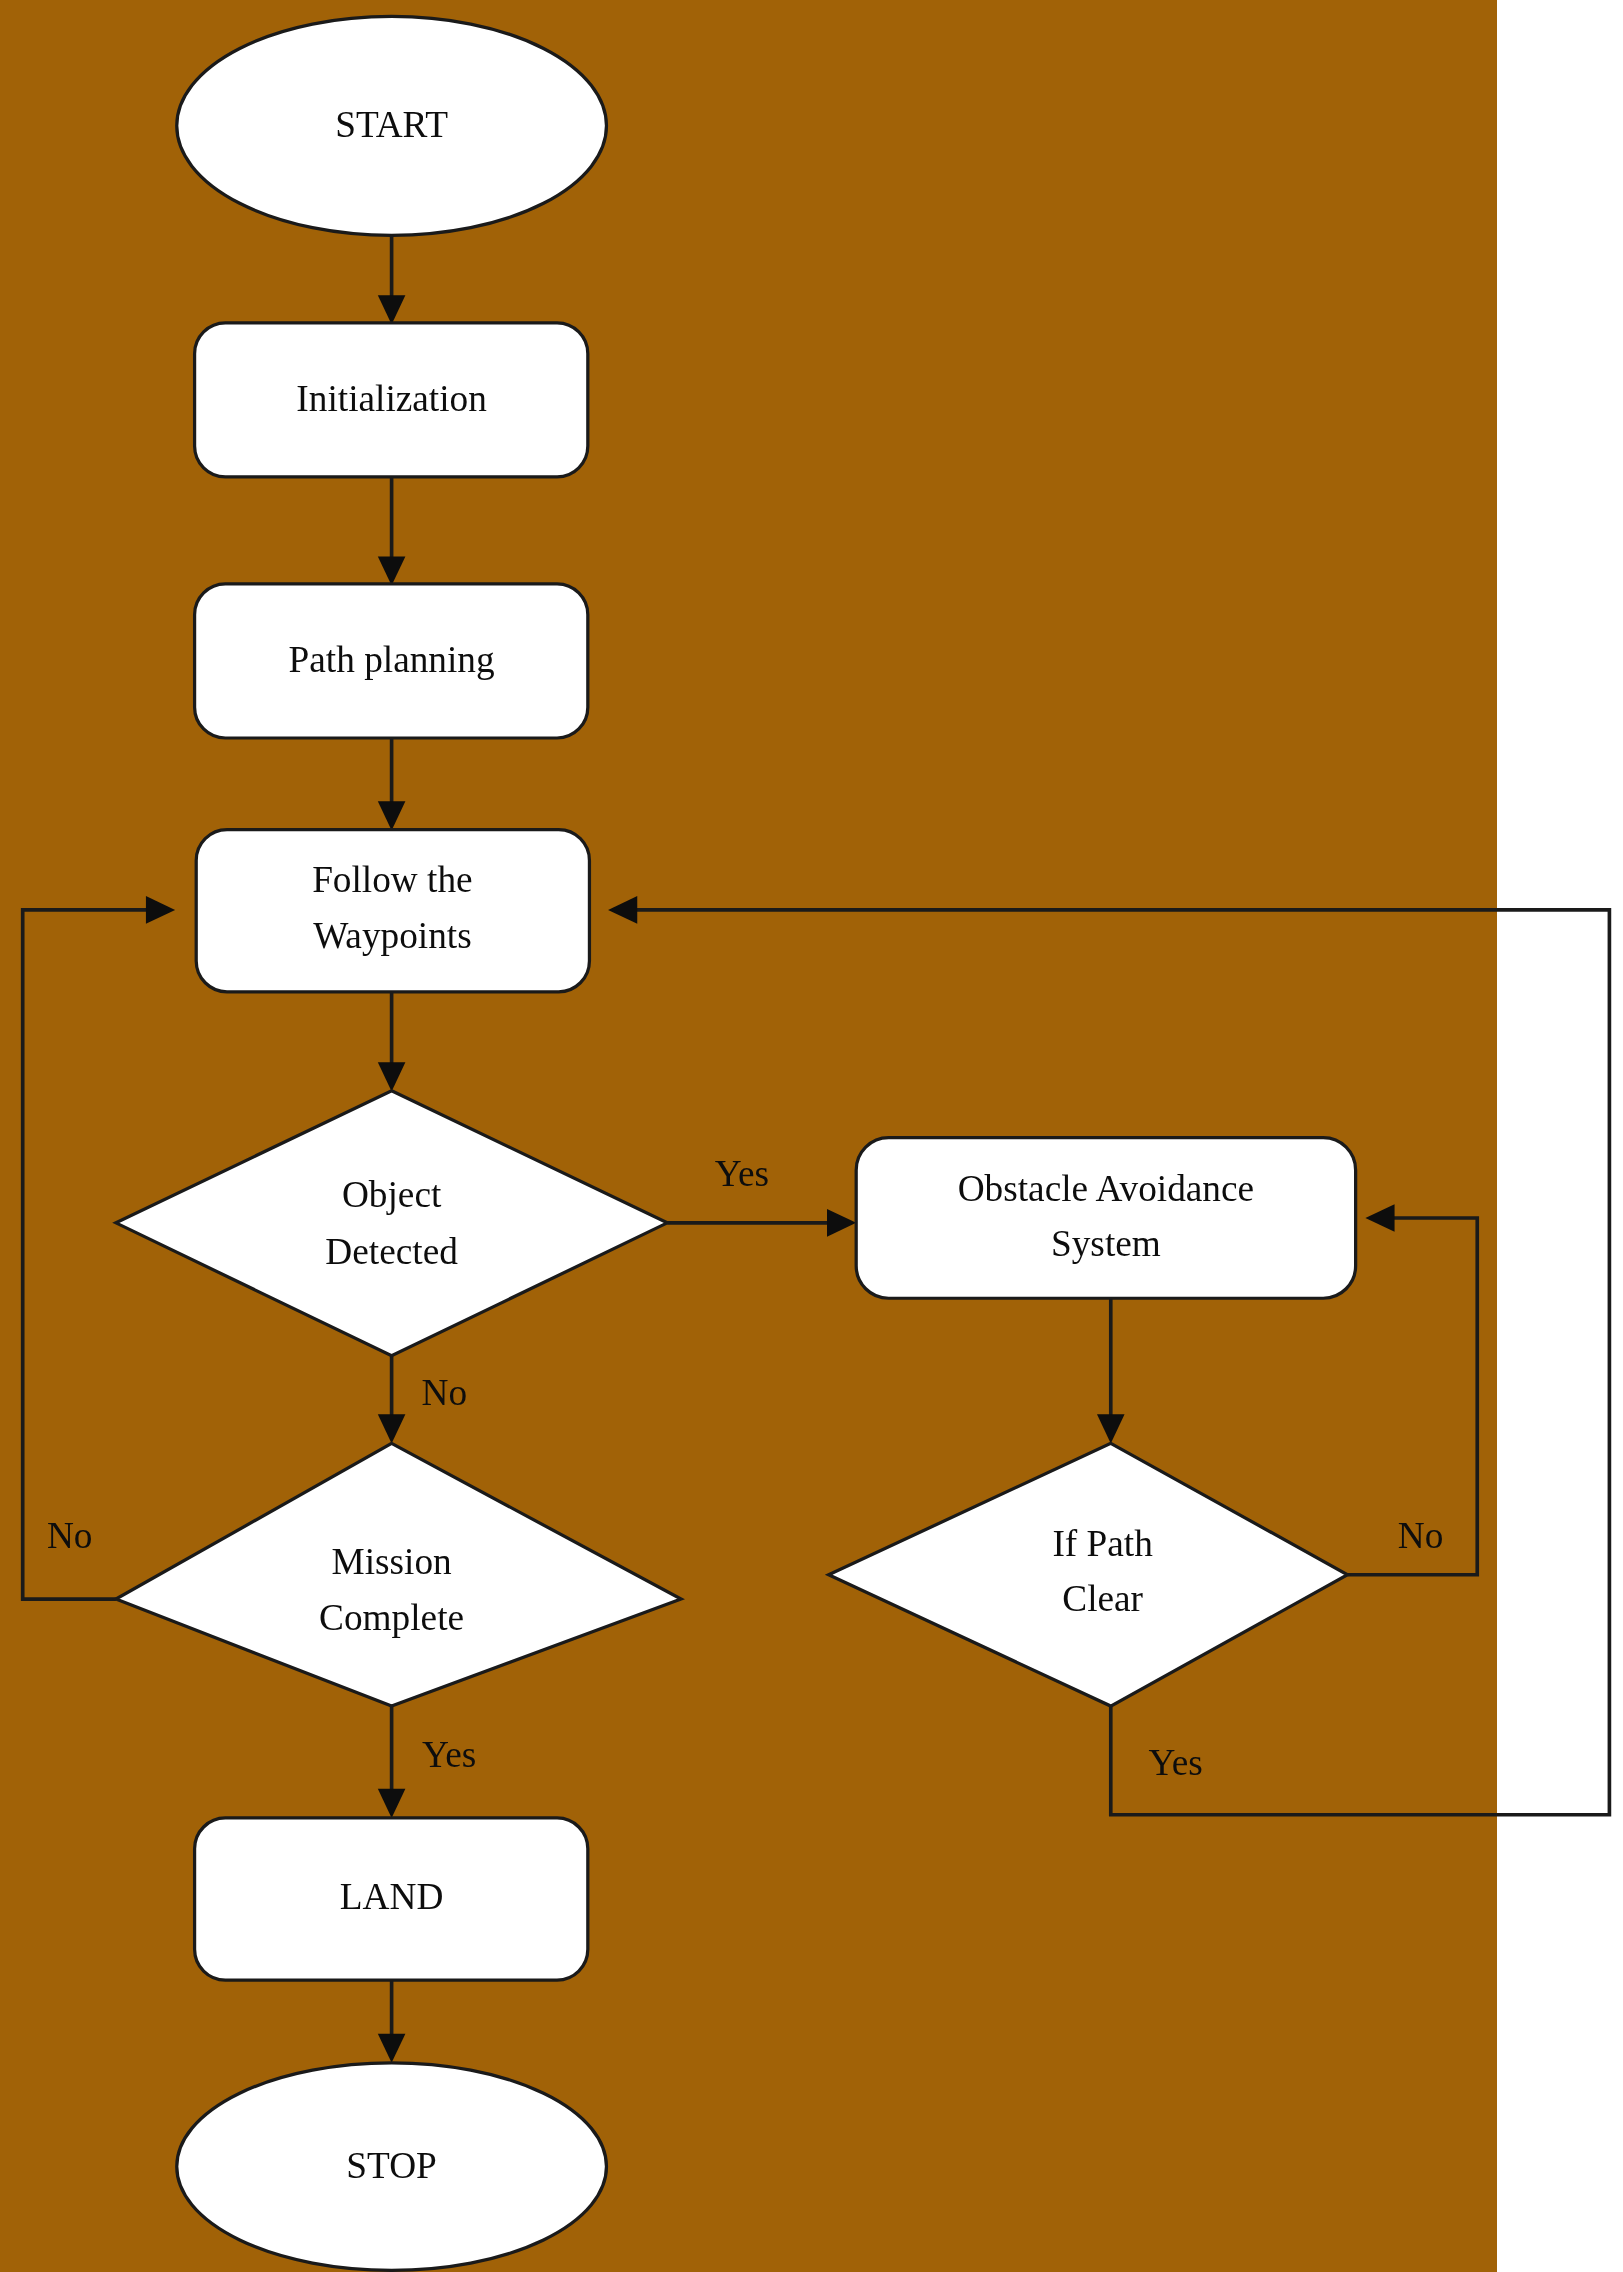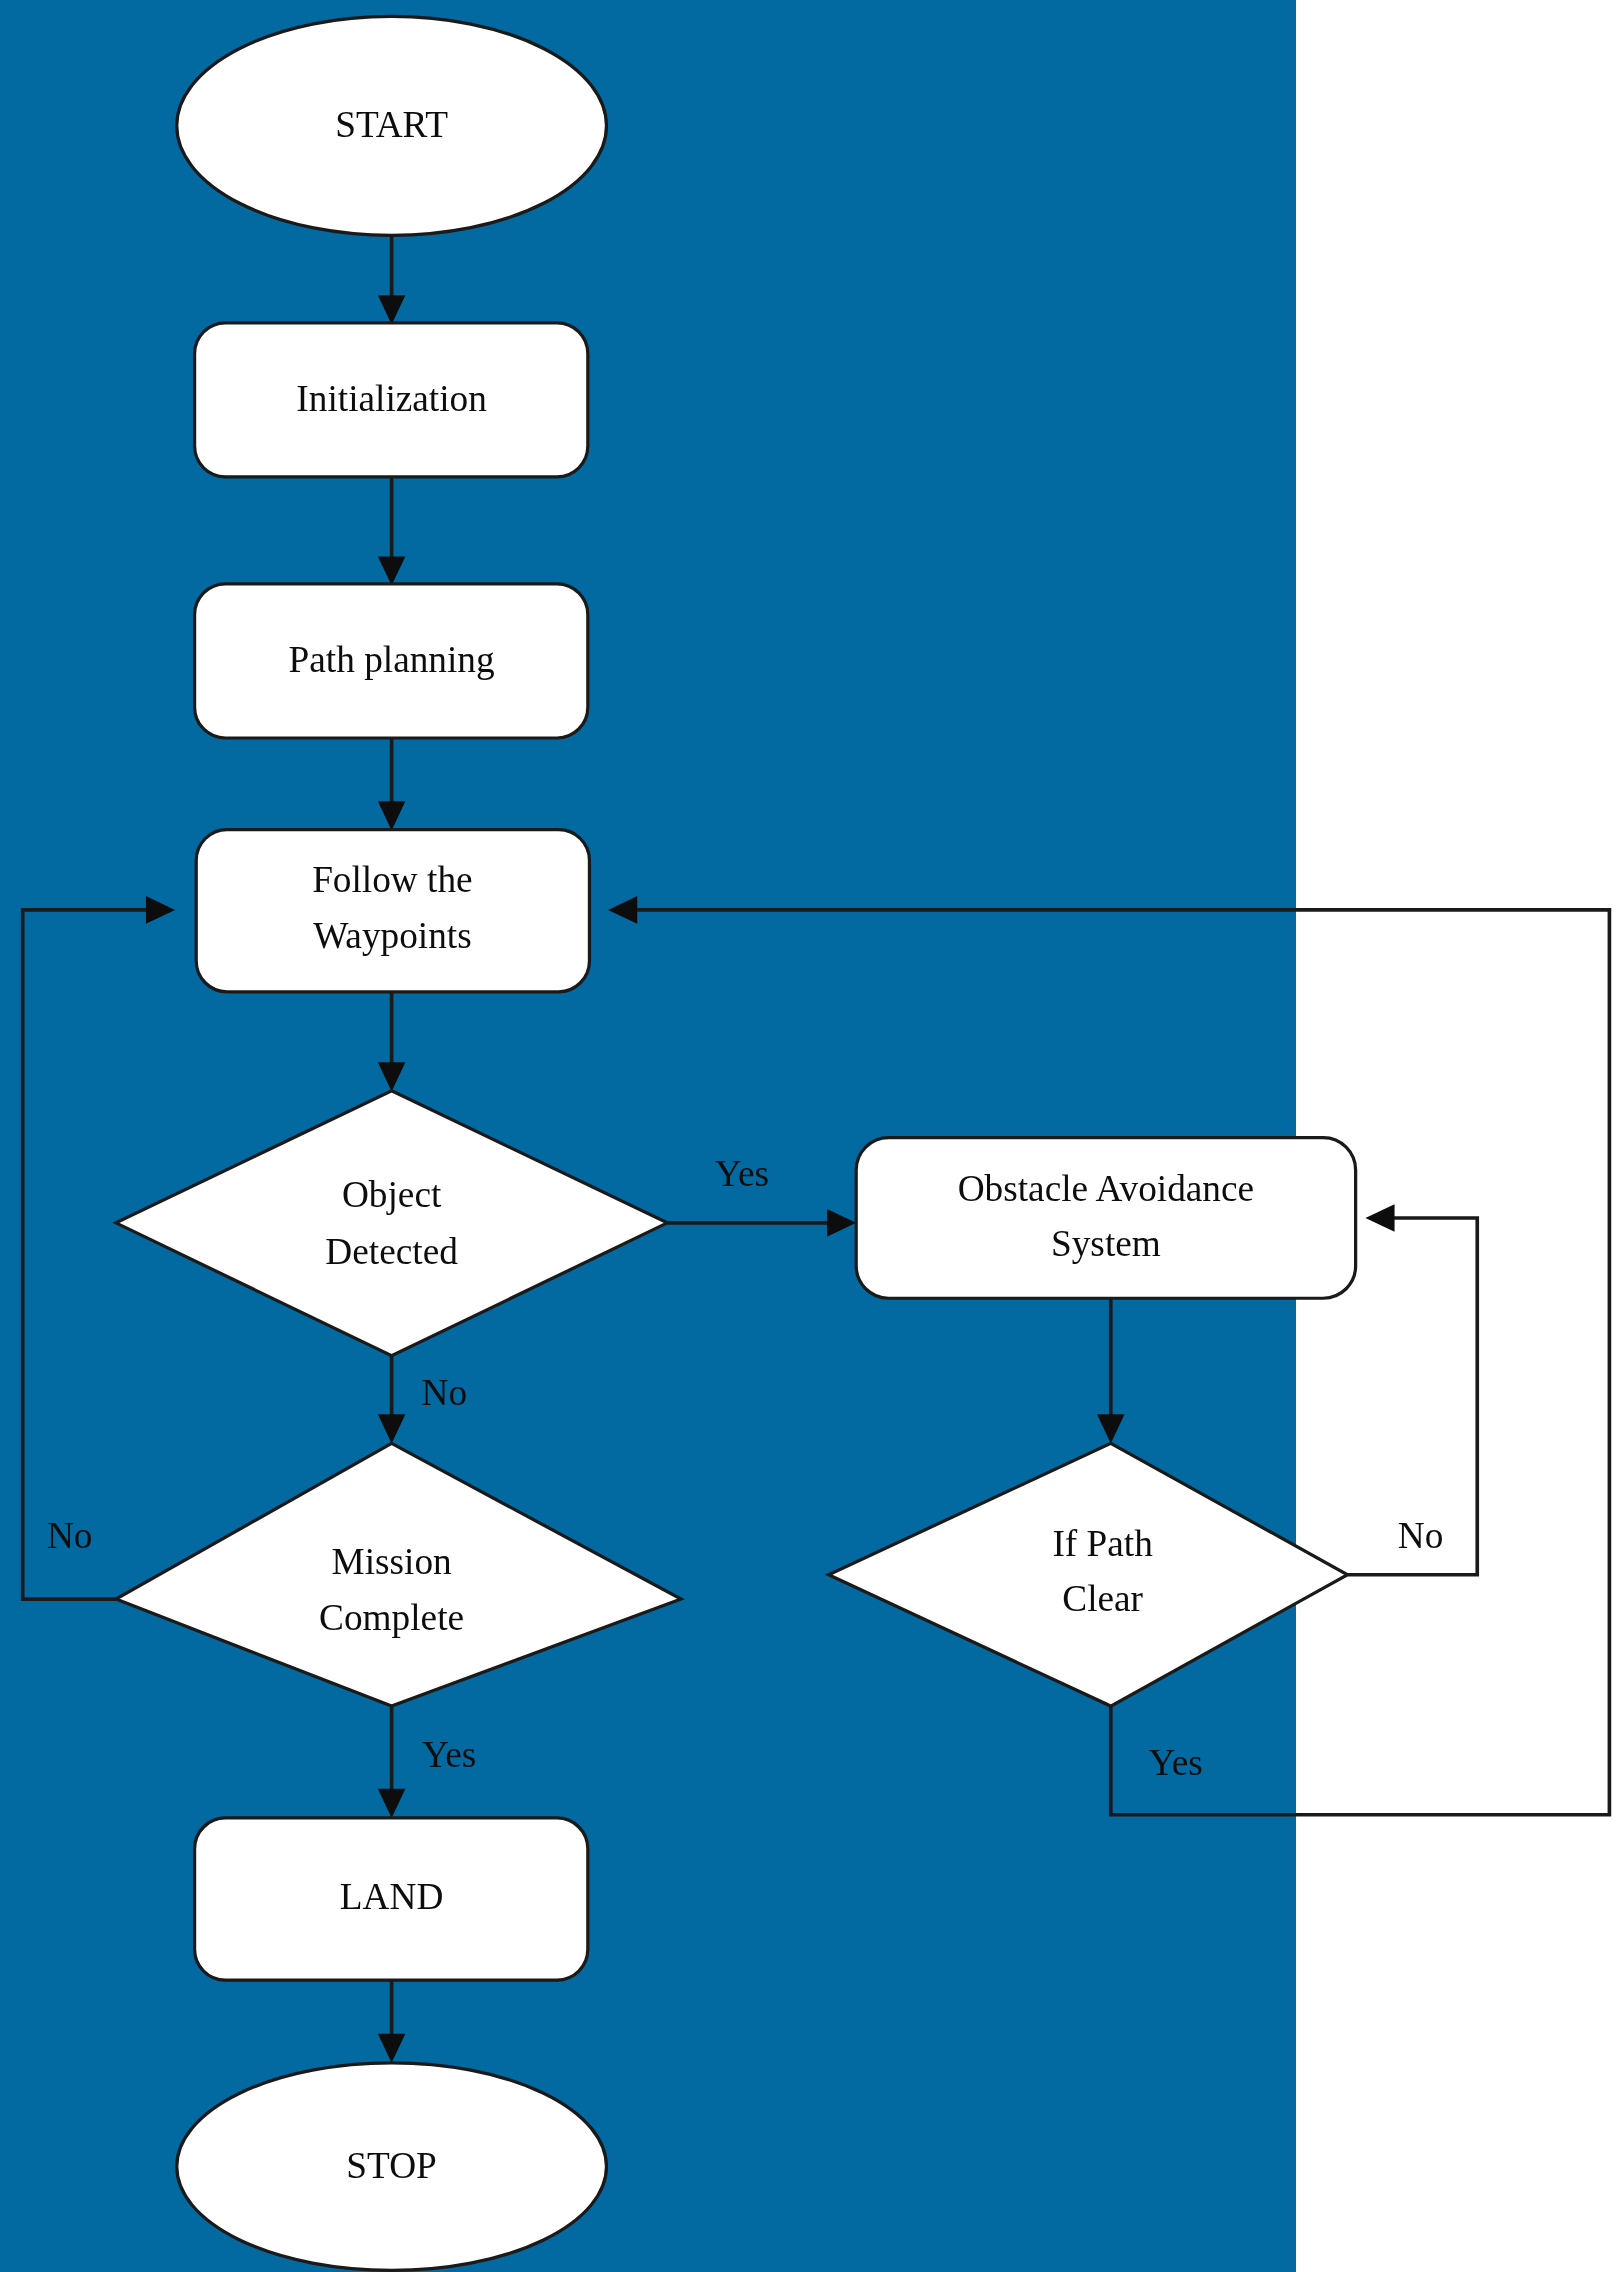--- a/index.html
+++ b/index.html
@@ -9,23 +9,23 @@
     background: #ffffff;
   }
   body {
     width: 1624px;
     height: 2273px;
     font-family: "Liberation Serif", "DejaVu Serif", serif;
     overflow: hidden;
   }
   #flowchart-root {
     position: relative;
-    width: 1296px;
+    width: 1497px;
     height: 2273px;
-    background: #0369a1;
+    background: #a16207;
   }
   svg#flow-svg {
     display: block;
     width: 1624px;
     height: 2273px;
   }
   .node-shape {
     fill: #ffffff;
     stroke: #1a1a1a;
     stroke-width: 4;

